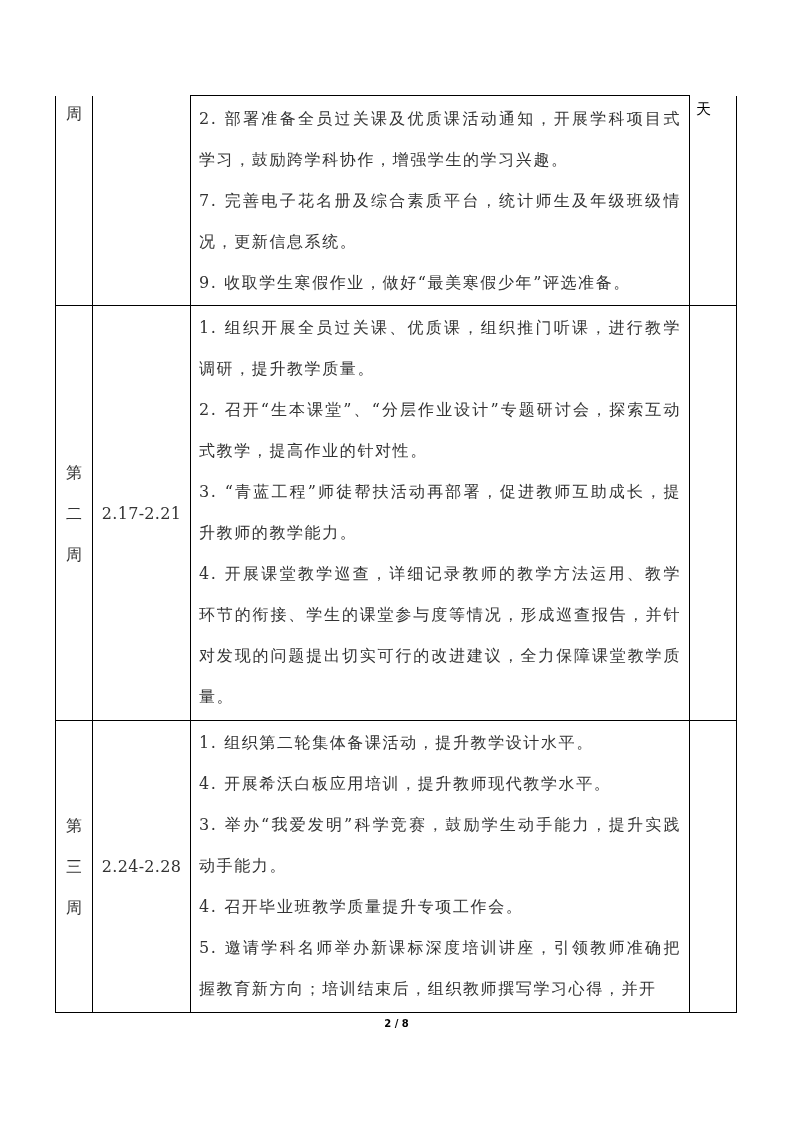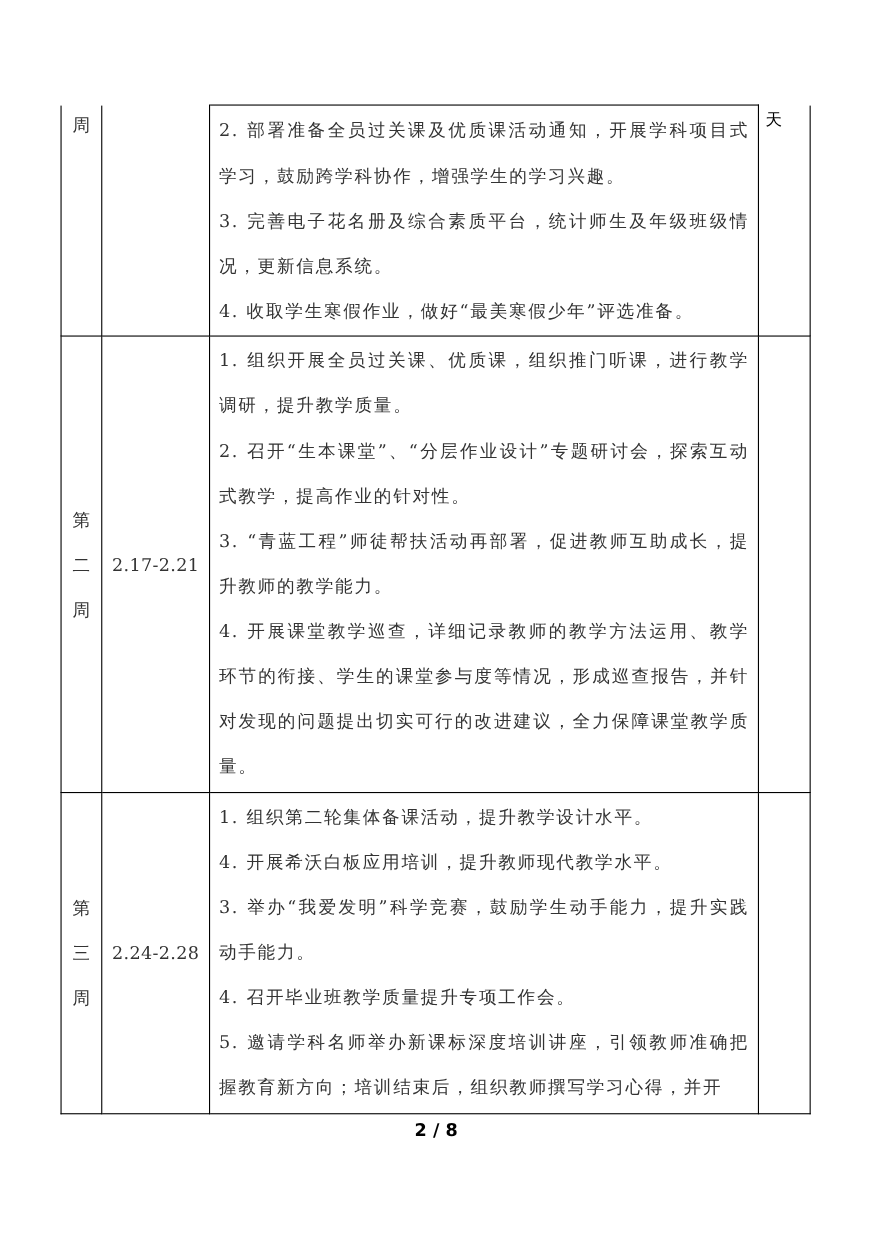--- a/index.html
+++ b/index.html
@@ -19,21 +19,21 @@
   .week-v span { display: block; font-size: 16px; line-height: 41px; color: #333; }
   .date-cell { display: flex; align-items: center; justify-content: center; height: 100%;
                font-size: 16px; color: #333; letter-spacing: 0.3px; }
   .content { padding: 0 8px 0 8px; font-size: 16px; line-height: 41px; color: #333;
              letter-spacing: 1.6px; text-align: justify; }
   .content p { margin: 0; }
   .note { font-family: "DejaVu Sans", "Liberation Sans", sans-serif; font-size: 15px; color: #000;
           padding: 4px 0 0 6px; }
   .pagenum { position: absolute; top: 1018px; left: 0; width: 793px; text-align: center;
              font-family: "DejaVu Sans", "Liberation Sans", sans-serif; font-weight: bold;
-             font-size: 16px; color: #000; }
+             font-size: 10px; color: #000; }
   .top-week { font-size: 16px; color: #333; padding: 8px 0 0 10px; }
 </style>
 </head>
 <body>
 
 <div class="page">
   <table class="plan">
     <colgroup>
       <col style="width:37px">
       <col style="width:98px">
@@ -45,22 +45,22 @@
       <tr class="cont" style="height:210px;">
         <td class="c-week">
           <div class="top-week">周</div>
         </td>
         <td class="c-date" style="border-top:none;">
           <div class="date-cell"></div>
         </td>
         <td class="c-content" style="border-top:1.3px solid #000;">
           <div class="content" style="padding-top:2px;">
             <p>2. 部署准备全员过关课及优质课活动通知，开展学科项目式学习，鼓励跨学科协作，增强学生的学习兴趣。</p>
-            <p>3. 完善电子花名册及综合素质平台，统计师生及年级班级情况，更新信息系统。</p>
-            <p>4. 收取学生寒假作业，做好“最美寒假少年”评选准备。</p>
+            <p>7. 完善电子花名册及综合素质平台，统计师生及年级班级情况，更新信息系统。</p>
+            <p>9. 收取学生寒假作业，做好“最美寒假少年”评选准备。</p>
           </div>
         </td>
         <td class="c-note">
           <div class="note">天</div>
         </td>
       </tr>
 
       <tr style="height:415px;">
         <td class="c-week" style="vertical-align:middle;">
           <div class="week-v">

